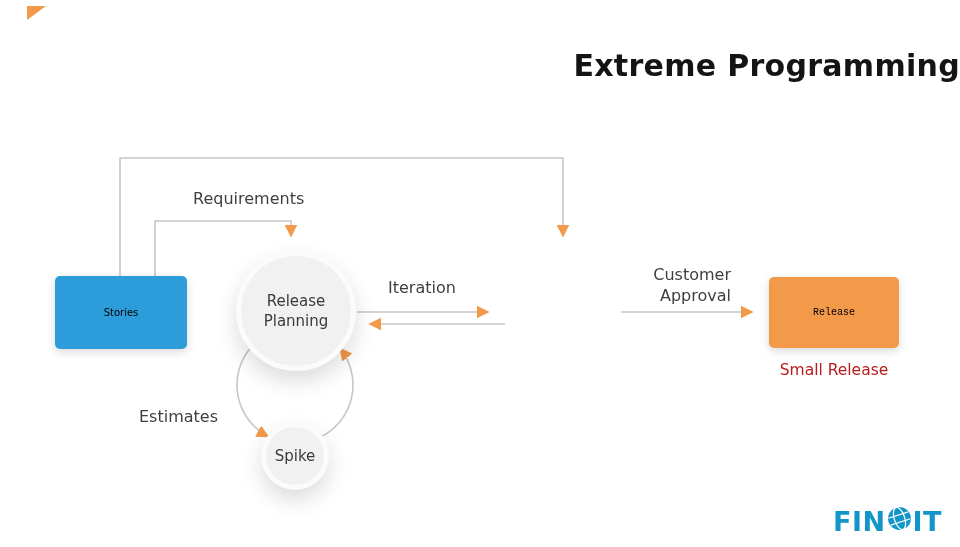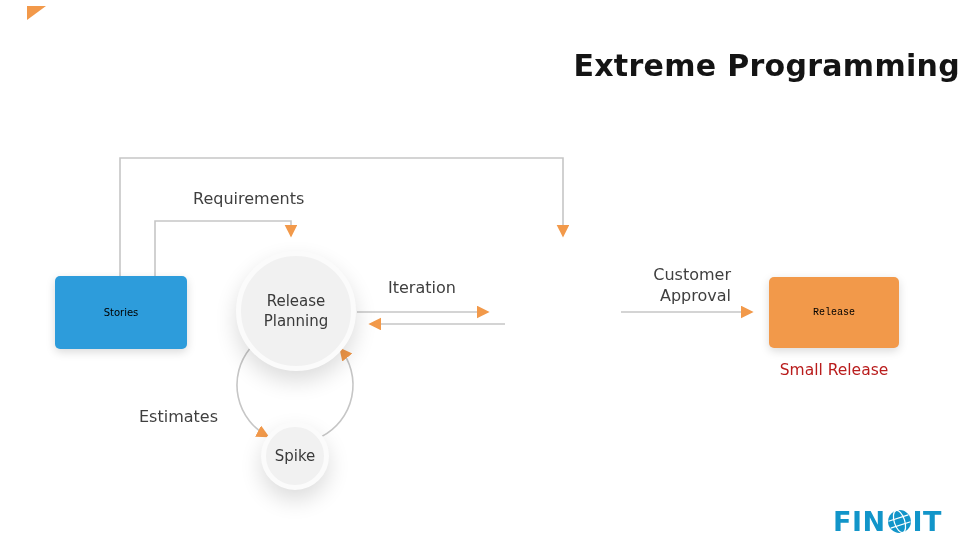--- a/index.html
+++ b/index.html
@@ -39,21 +39,21 @@
   .circle-rp{left:236px;top:251px;width:120px;height:120px;}
   .circle-rp span{width:92px;}
   .circle-at{left:503px;top:250px;width:120px;height:120px;}
   .circle-at span{width:92px;}
   .circle-spike{left:261px;top:422px;width:68px;height:68px;}
   .caption-small-release{
     position:absolute;left:769px;top:361px;width:130px;text-align:center;
     font-size:15.5px;color:#b91c1c;
   }
   .logo{
-    position:absolute;right:18px;bottom:10px;display:flex;align-items:center;
+    position:absolute;right:18px;bottom:10px;display:flex;
     font-size:27px;font-weight:800;color:#1295C9;letter-spacing:0.5px;
   }
   .logo .globe{margin:0 1px;display:block;}
   .ln{fill:none;stroke:#c6c6c6;stroke-width:1.6;}
 </style>
 </head>
 <body>
 
 <div class="canvas">
 

